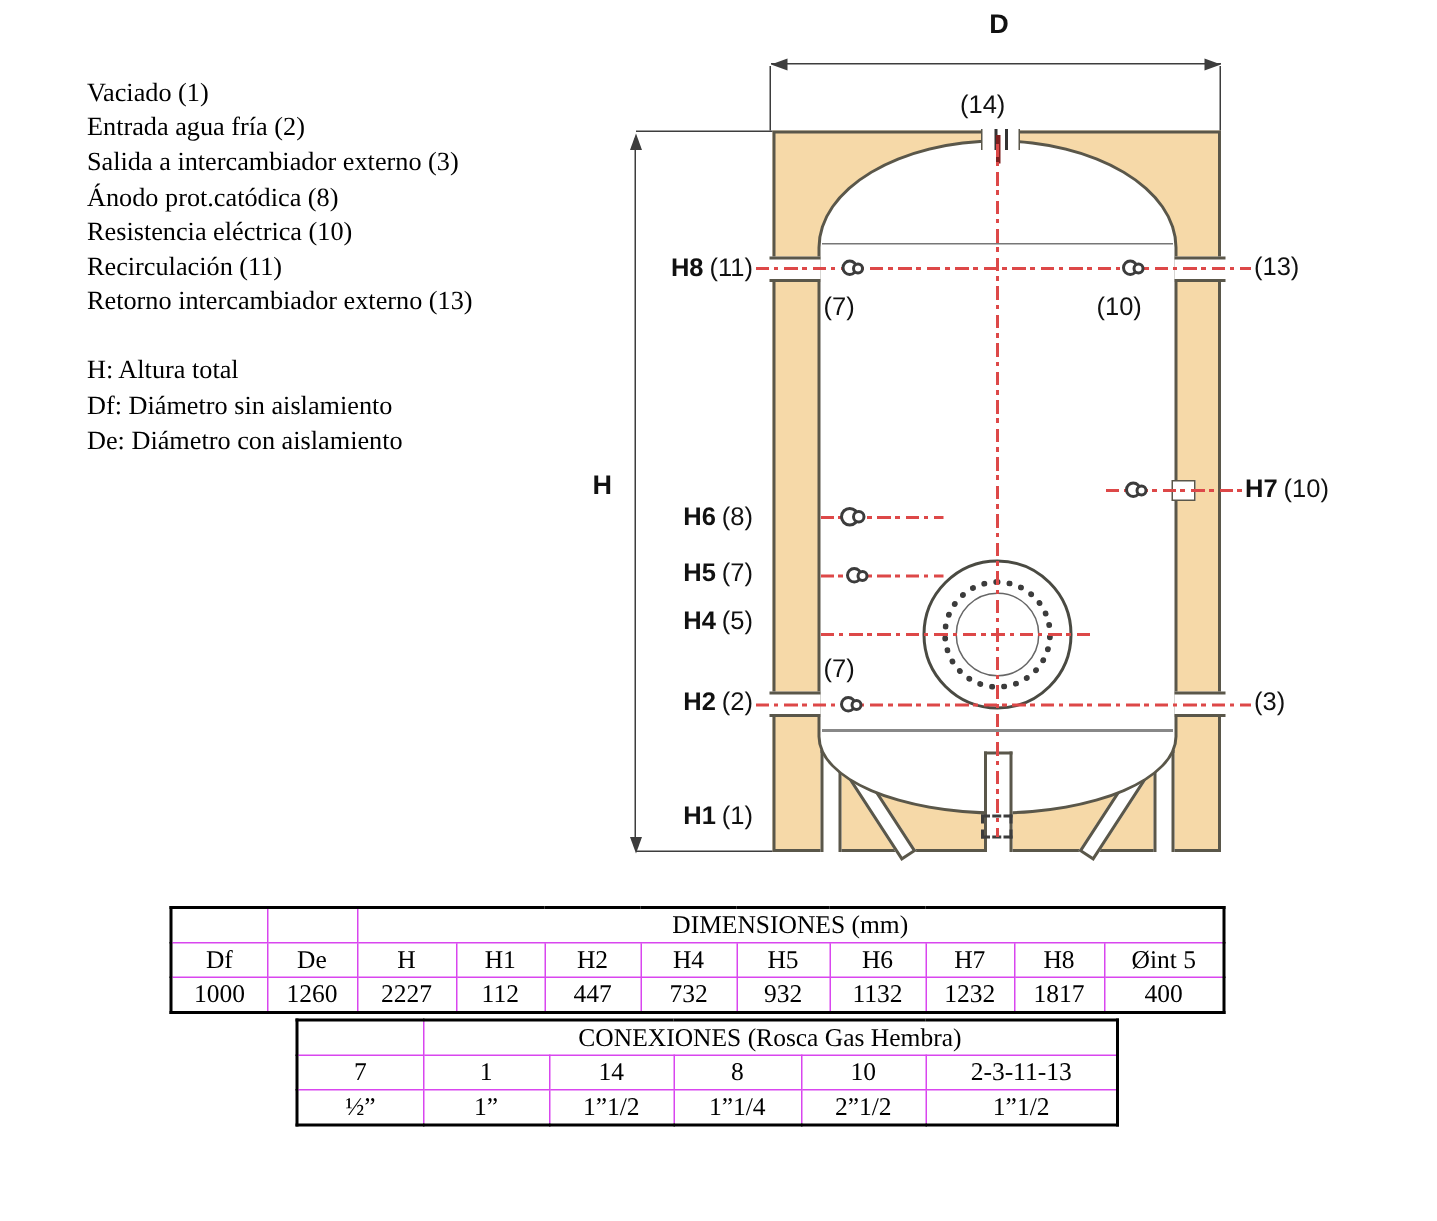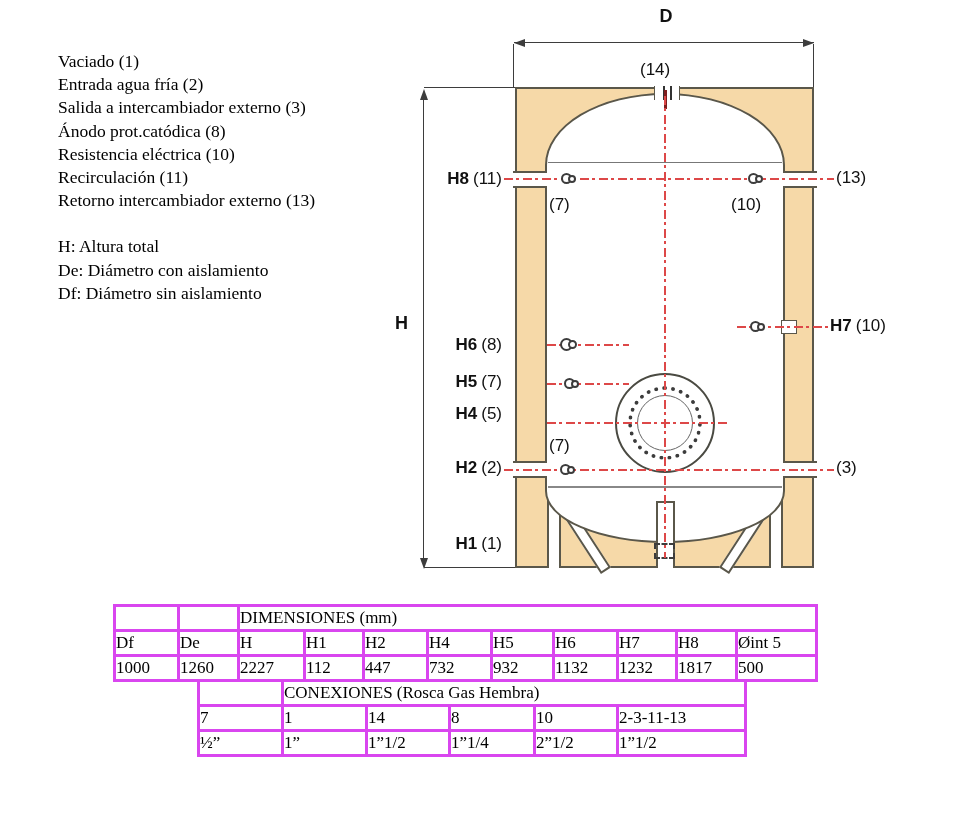--- a/index.html
+++ b/index.html
@@ -66,42 +66,42 @@
   .arr-up{border-left:4.5px solid transparent;border-right:4.5px solid transparent;border-bottom:11px solid #3d3d3d;}
   .arr-down{border-left:4.5px solid transparent;border-right:4.5px solid transparent;border-top:11px solid #3d3d3d;}
   
   .dlabel{position:absolute;font-size:17px;color:#111;white-space:nowrap;z-index:6;display:flex;gap:4px;}
   .dlabel b{font-weight:700;}
   .dlabel.ralign{justify-content:flex-end;width:88px;}
   .big-dim{position:absolute;font-size:18px;font-weight:700;z-index:6;color:#111;}
   
   table{border-collapse:collapse;table-layout:fixed;font-family:"Liberation Serif",serif;
         font-size:17px;color:#000;position:absolute;}
-  td,th{border:3px solid #d946ef;padding:0;height:22px;font-weight:normal;overflow:hidden;}
+  td,th{border:1px solid #d946ef;text-align:center;padding:0;height:22px;font-weight:normal;overflow:hidden;}
   .tbl{border:2px solid #000;}
   #dim-table{left:113px;top:604px;width:702px;}
   #con-table{left:197px;top:679px;width:547px;}
 </style>
 </head>
 <body>
 
 <div class="page">
 
   <div class="legend">
     <div>Vaciado  (1)</div>
     <div>Entrada agua fría (2)</div>
     <div>Salida a intercambiador externo (3)</div>
     <div>Ánodo prot.catódica (8)</div>
     <div>Resistencia eléctrica (10)</div>
     <div>Recirculación (11)</div>
     <div>Retorno intercambiador externo (13)</div>
     <div class="legend-gap"></div>
     <div>H: Altura total</div>
+    <div>Df: Diámetro sin aislamiento</div>
     <div>De: Diámetro con aislamiento</div>
-    <div>Df: Diámetro sin aislamiento</div>
   </div>
 
   <div class="tank-outer"></div>
   <div class="leg leg-l"></div>
   <div class="leg brace-l"></div>
   <div class="leg brace-r"></div>
   <div class="leg leg-r"></div>
   <div class="vessel"></div>
   <div class="leg leg-c"></div>
   <div class="weld weld-top"></div>
@@ -253,21 +253,21 @@
       <td>1000</td>
       <td>1260</td>
       <td>2227</td>
       <td>112</td>
       <td>447</td>
       <td>732</td>
       <td>932</td>
       <td>1132</td>
       <td>1232</td>
       <td>1817</td>
-      <td>500</td>
+      <td>400</td>
     </tr>
   </tbody>
     </table>
 
   <table id="con-table" class="tbl">
     <colgroup>
       <col style="width:84px">
         <col style="width:84px">
         <col style="width:83px">
       <col style="width:85px">

